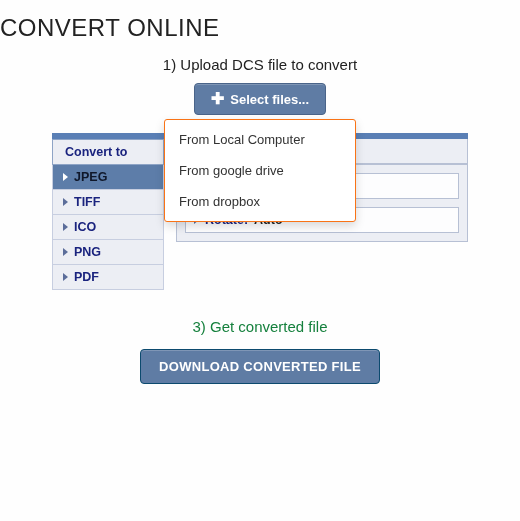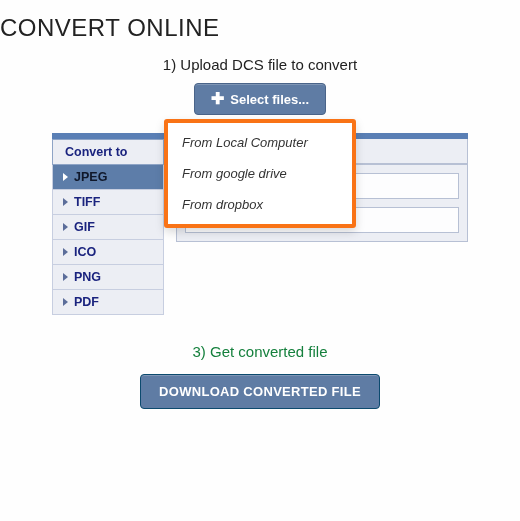--- a/index.html
+++ b/index.html
@@ -51,26 +51,25 @@
     box-shadow: inset 0 1px 0 rgba(255,255,255,0.2);
   }
   .select-btn .plus { font-size: 16px; line-height: 1; }
   .dropdown {
     position: absolute;
     top: 36px;
     left: 50%;
     transform: translateX(-50%);
     width: 192px;
     background: #fff;
-    border: 4px solid #f97316;
+    border: 1px solid #f97316;
     border-radius: 3px;
     box-shadow: 0 4px 10px rgba(0,0,0,0.15);
     z-index: 50;
     text-align: left;
-    font-style: italic;
   }
   .dropdown-item {
     font-size: 13px;
     color: #333;
     padding: 8px 14px 8px 14px;
     cursor: pointer;
   }
   .dropdown-item:first-child { padding-top: 12px; }
   .dropdown-item:last-child { padding-bottom: 12px; }
   .main-row {
@@ -202,24 +201,20 @@
     <div class="sidebar-top-bar"></div>
     <div class="sidebar-head-inner">Convert to</div>
     <div id="fmt-list">
         <div class="fmt-item selected">
           <span class="tri2" style="width: 0px; height: 0px; border-top: 4px solid transparent; border-bottom: 4px solid transparent; border-left: 5px solid rgb(255, 255, 255); display: inline-block;"></span>
           <span>JPEG</span>
         </div>
         <div class="fmt-item">
           <span class="tri"></span>
           <span>TIFF</span>
-        </div>
-        <div class="fmt-item">
-          <span class="tri"></span>
-          <span>GIF</span>
         </div>
         <div class="fmt-item">
           <span class="tri"></span>
           <span>ICO</span>
         </div>
         <div class="fmt-item">
           <span class="tri"></span>
           <span>PNG</span>
         </div>
         <div class="fmt-item">

